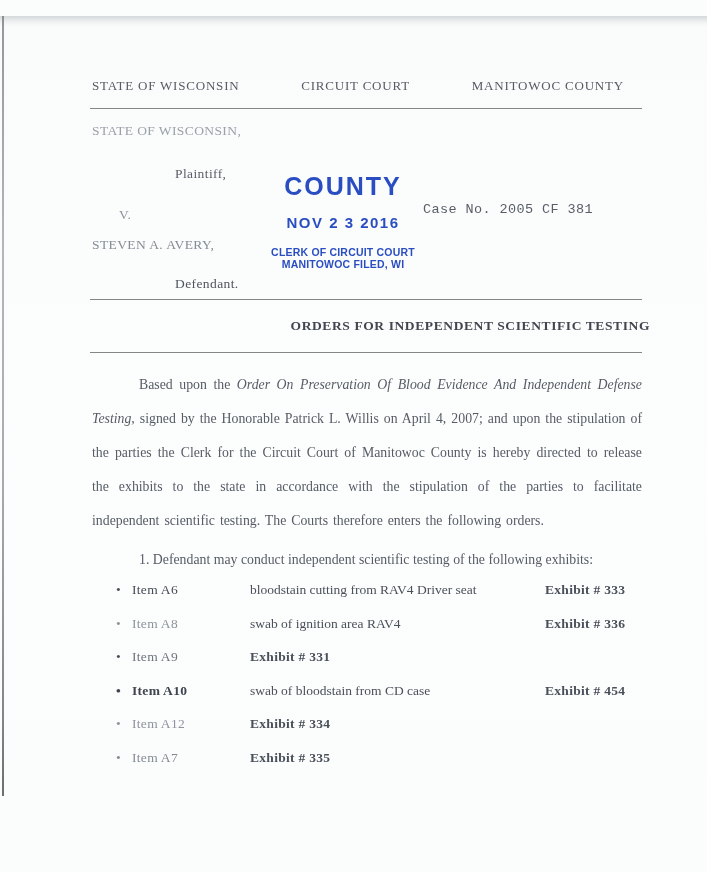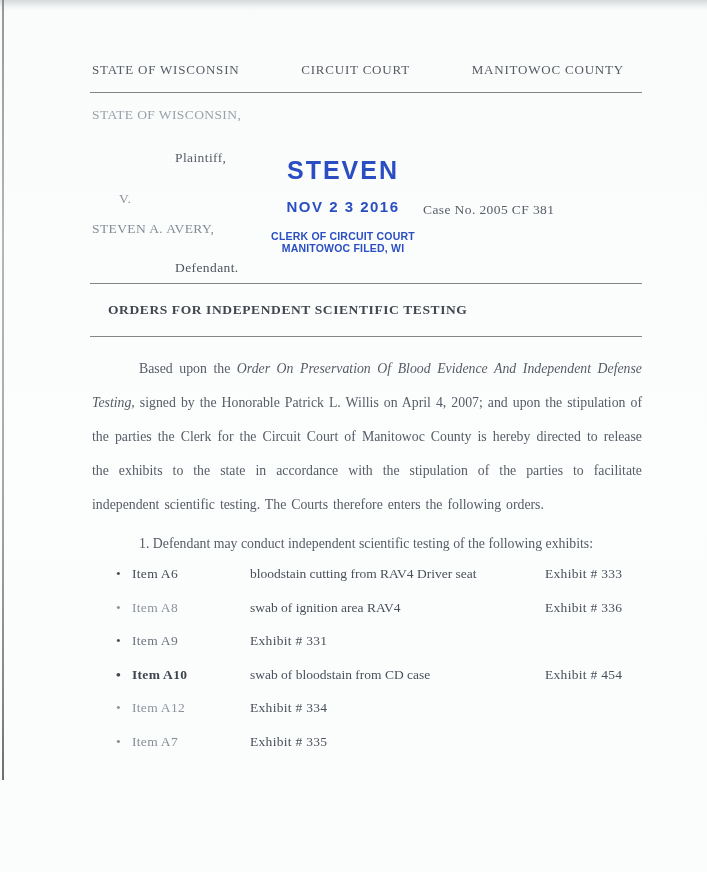--- a/index.html
+++ b/index.html
@@ -8,20 +8,21 @@
     background: #fbfcfc;
   }
   .page {
     position: relative;
     width: 707px;
     height: 780px;
     background: linear-gradient(180deg, #fafbfb 0%, #fcfdfd 60%, #fbfcfc 100%);
     overflow: hidden;
     font-family: "Liberation Serif", serif;
     color: #50555f;
+    margin-top: 16px;
   }
   
   .scan-top-band {
     position: absolute; top: 0; left: 0; right: 0; height: 11px;
     background: linear-gradient(180deg, rgba(170,176,180,0.45), rgba(214,219,222,0.18) 65%, rgba(255,255,255,0));
   }
   .scan-left-line {
     position: absolute; top: 0; left: 2px; width: 2px; height: 100%;
     background: linear-gradient(180deg, #71767b 0%, #9aa0a5 30%, #8a8f93 60%, #5a5e61 90%, #3c3f41 100%);
     opacity: 0.75;
@@ -39,38 +40,38 @@
   .header-rule { top: 92px; }
   
   .cap {
     position: absolute; font-size: 13.5px; letter-spacing: 0.4px; white-space: nowrap;
   }
   .cap-party1   { top: 107px; left: 92px;  color: #9aa1a9; }
   .cap-role1    { top: 150px; left: 175px; color: #5a6069; }
   .cap-versus   { top: 191px; left: 119px; color: #8d949c; }
   .cap-party2   { top: 221px; left: 92px;  color: #858c95; }
   .cap-role2    { top: 260px; left: 175px; color: #4e545e; }
-  .cap-caseno   { top: 202px; left: 423px; color: #585e67; }
+  .cap-caseno   { top: 186px; left: 423px; color: #585e67; font-family: Liberation Mono, monospace; }
   
   .stamp {
     position: absolute; top: 158px; left: 268px; width: 150px;
     text-align: center;
     font-family: "Liberation Sans", sans-serif;
     font-weight: bold;
     color: #2a4ec2;
   }
   .stamp-filed { font-size: 25px; letter-spacing: 2px; line-height: 25px; }
   .stamp-date  { font-size: 15px; letter-spacing: 1.5px; margin-top: 16px; line-height: 15px; }
   .stamp-clerk { font-size: 10.5px; letter-spacing: 0.2px; margin-top: 16px; line-height: 12px; }
   .stamp-county{ font-size: 10.5px; letter-spacing: 0.2px; line-height: 12px; }
   
   .rule-above-title { top: 283px; }
   .doc-title {
-    position: absolute; top: 302px; left: 108px; width: 550px;
-    text-align: left; font-size: 13.5px; font-weight: bold;
+    position: absolute; top: 302px; left: 100px; width: 550px;
+    text-align: right; font-size: 13.5px; font-weight: bold;
     letter-spacing: 0.6px; color: #41464f;
   }
   .rule-below-title { top: 336px; }
   
   .body-para {
     position: absolute; top: 352px; left: 92px; width: 550px;
     font-size: 13.8px; line-height: 34px; text-align: justify;
     text-indent: 47px; color: #565c66; word-spacing: 1.5px;
   }
   .body-para .cited { font-style: italic; }
@@ -82,21 +83,21 @@
   .exhibit-list {
     position: absolute; top: 566px; left: 92px; width: 552px;
   }
   .exhibit-row {
     display: flex; align-items: flex-start; height: 33.5px;
     font-size: 13.5px; color: #4a505a;
   }
   .exhibit-row .bullet { width: 16px; margin-left: 24px; color: #4a505a; }
   .exhibit-row .item   { width: 118px; letter-spacing: 0.3px; }
   .exhibit-row .desc   { width: 295px; }
-  .exhibit-row .exh    { flex: 1; letter-spacing: 0.3px; }
+  .exhibit-row .exh    { flex: 1; letter-spacing: 0.3px; font-weight: bold; }
   
   .exhibit-row:nth-child(2) .item, .exhibit-row:nth-child(2) .bullet { color: #8d949d; }
   .exhibit-row:nth-child(3) .item { color: #6d747d; }
   .exhibit-row:nth-child(4) .item, .exhibit-row:nth-child(4) .bullet { color: #3f4550; font-weight: bold; }
   .exhibit-row:nth-child(1) .item { color: #454b56; }
   .exhibit-row:nth-child(5) .item, .exhibit-row:nth-child(5) .bullet { color: #8d949d; }
   .exhibit-row:nth-child(6) .item, .exhibit-row:nth-child(6) .bullet { color: #858c95; }
   
   .page-number {
     position: absolute; top: 792px; left: 92px; width: 550px;
@@ -119,21 +120,21 @@
   <div class="rule header-rule"></div>
 
   <div class="cap cap-party1">STATE OF WISCONSIN,</div>
   <div class="cap cap-role1">Plaintiff,</div>
   <div class="cap cap-versus">V.</div>
   <div class="cap cap-party2">STEVEN A. AVERY,</div>
   <div class="cap cap-role2">Defendant.</div>
   <div class="cap cap-caseno">Case No. 2005 CF 381</div>
 
   <div class="stamp">
-    <div class="stamp-filed">STEVEN</div>
+    <div class="stamp-filed">COUNTY</div>
     <div class="stamp-date">NOV 2 3 2016</div>
     <div class="stamp-clerk">CLERK OF CIRCUIT COURT</div>
     <div class="stamp-county">MANITOWOC FILED, WI</div>
   </div>
 
   <div class="rule rule-above-title"></div>
   <div class="doc-title">ORDERS FOR INDEPENDENT SCIENTIFIC TESTING</div>
   <div class="rule rule-below-title"></div>
 
   <div class="body-para"><span>Based upon the </span><span class="cited">Order On Preservation Of Blood Evidence And Independent Defense Testing,</span><span> signed by the Honorable Patrick L. Willis on April 4, 2007; and upon the stipulation of the parties the Clerk for the Circuit Court of Manitowoc County is hereby directed to release the exhibits to the state in accordance with the stipulation of the parties to facilitate independent scientific testing. The Courts therefore enters the following orders.</span></div>

